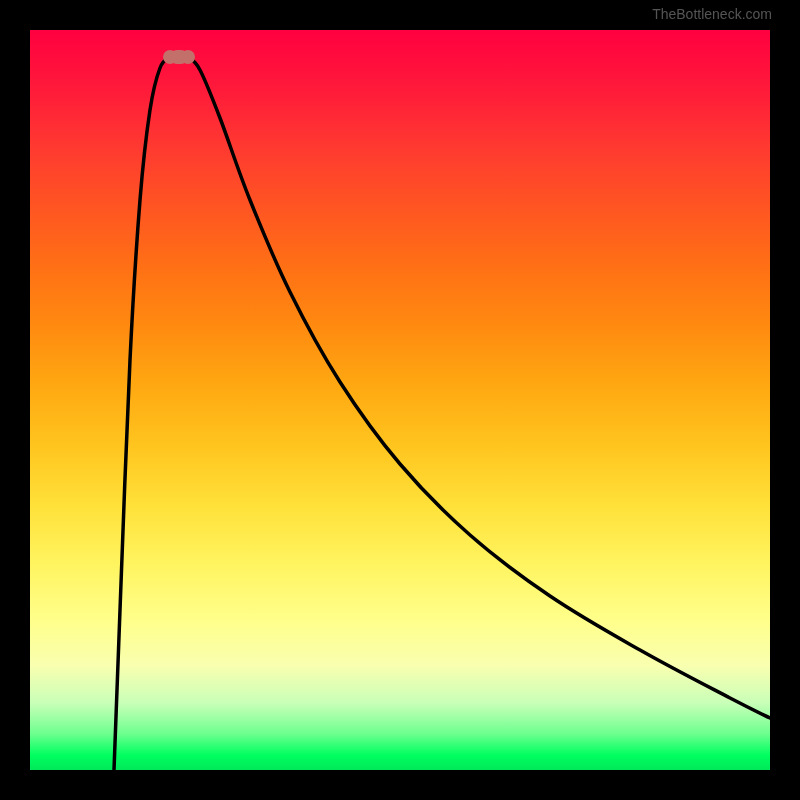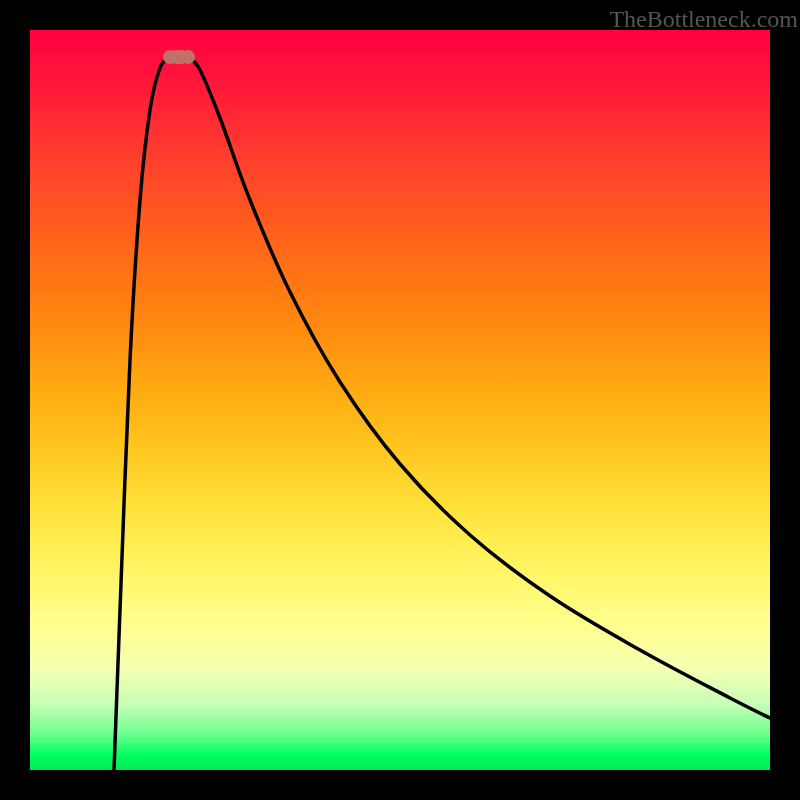--- a/index.html
+++ b/index.html
@@ -6,24 +6,24 @@
     html, body { width: 800px; height: 800px; overflow: hidden; }
     .frame {
       width: 800px;
       height: 800px;
       background: #000;
       position: relative;
     }
     .attribution {
       position: absolute;
       top: 6px;
-      right: 2px;
+      right: 28px;
       color: #555;
-      font-family: Liberation Serif, serif;
-      font-size: 24px;
+      font-family: Liberation Sans, sans-serif;
+      font-size: 14px;
       font-weight: 500;
       z-index: 10;
     }
     .plot-area {
       position: absolute;
       left: 30px;
       top: 30px;
       width: 740px;
       height: 740px;
       overflow: hidden;

